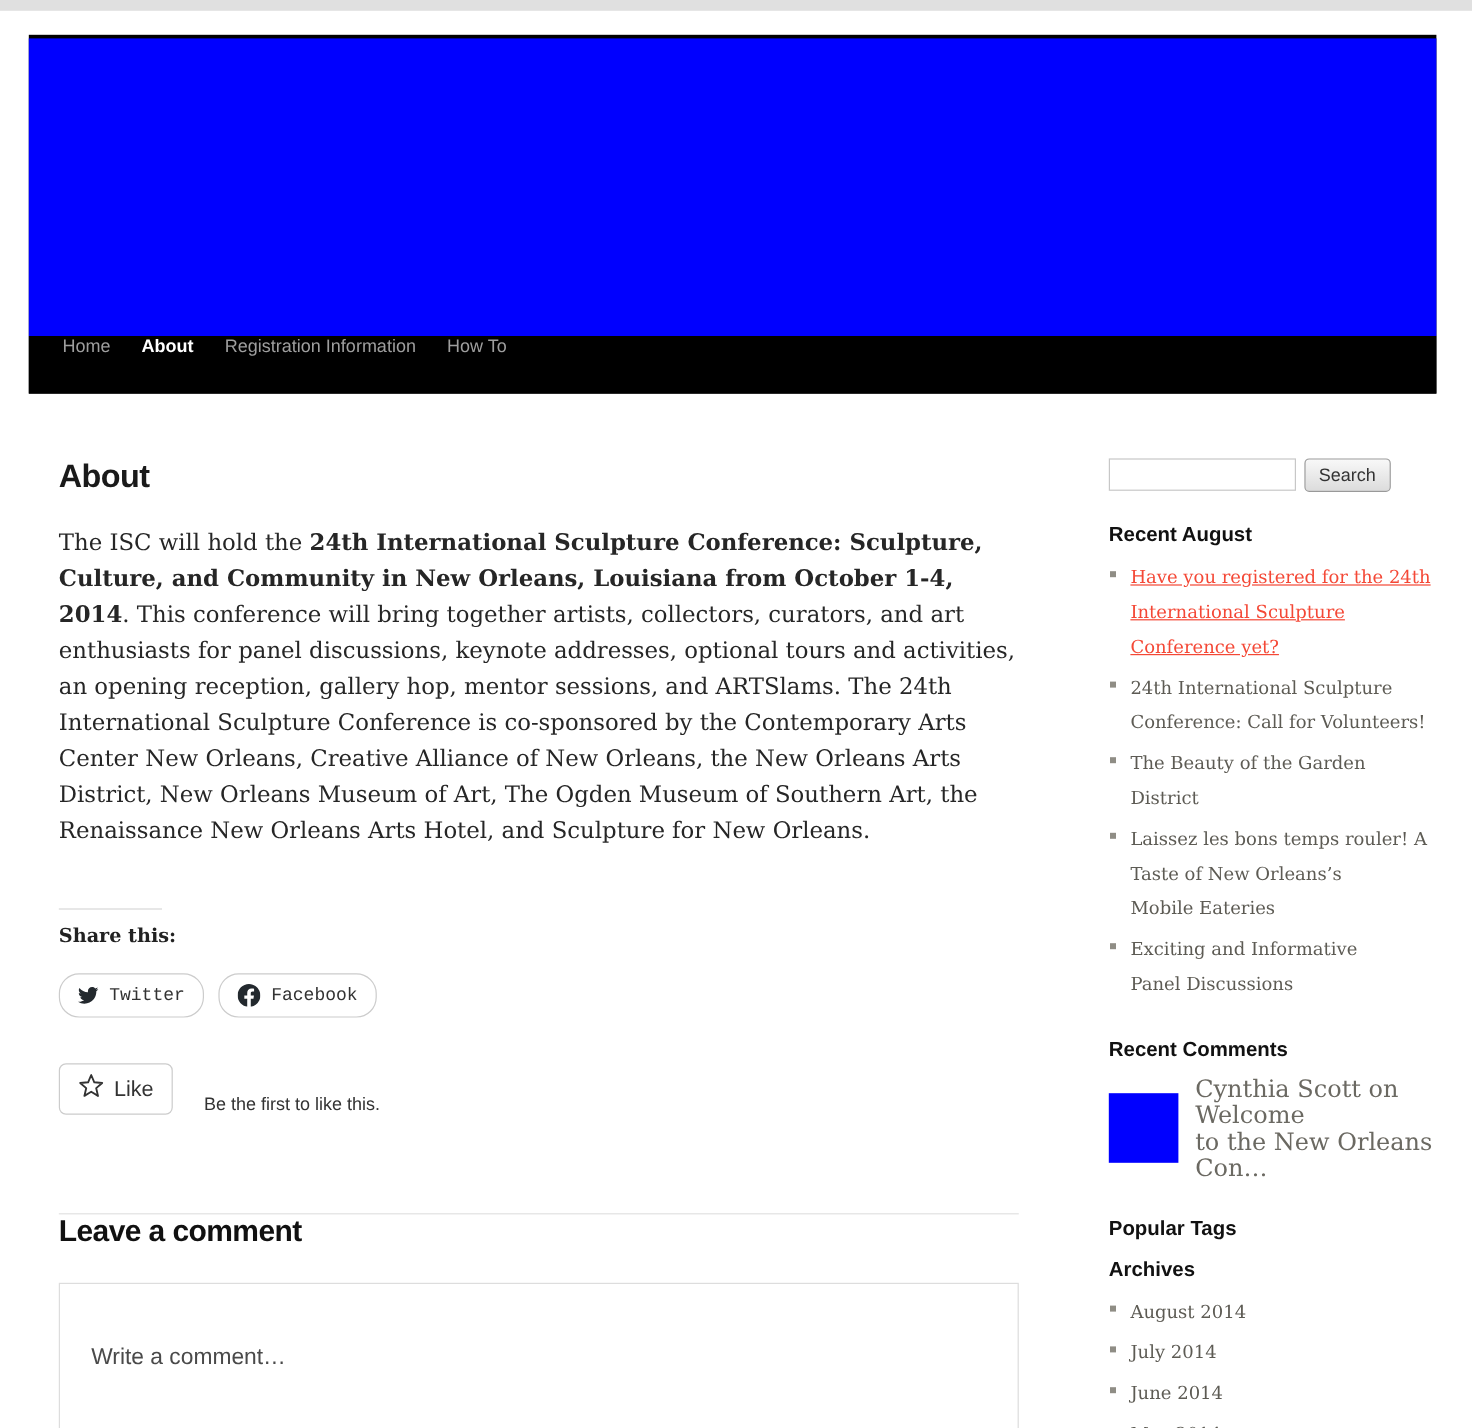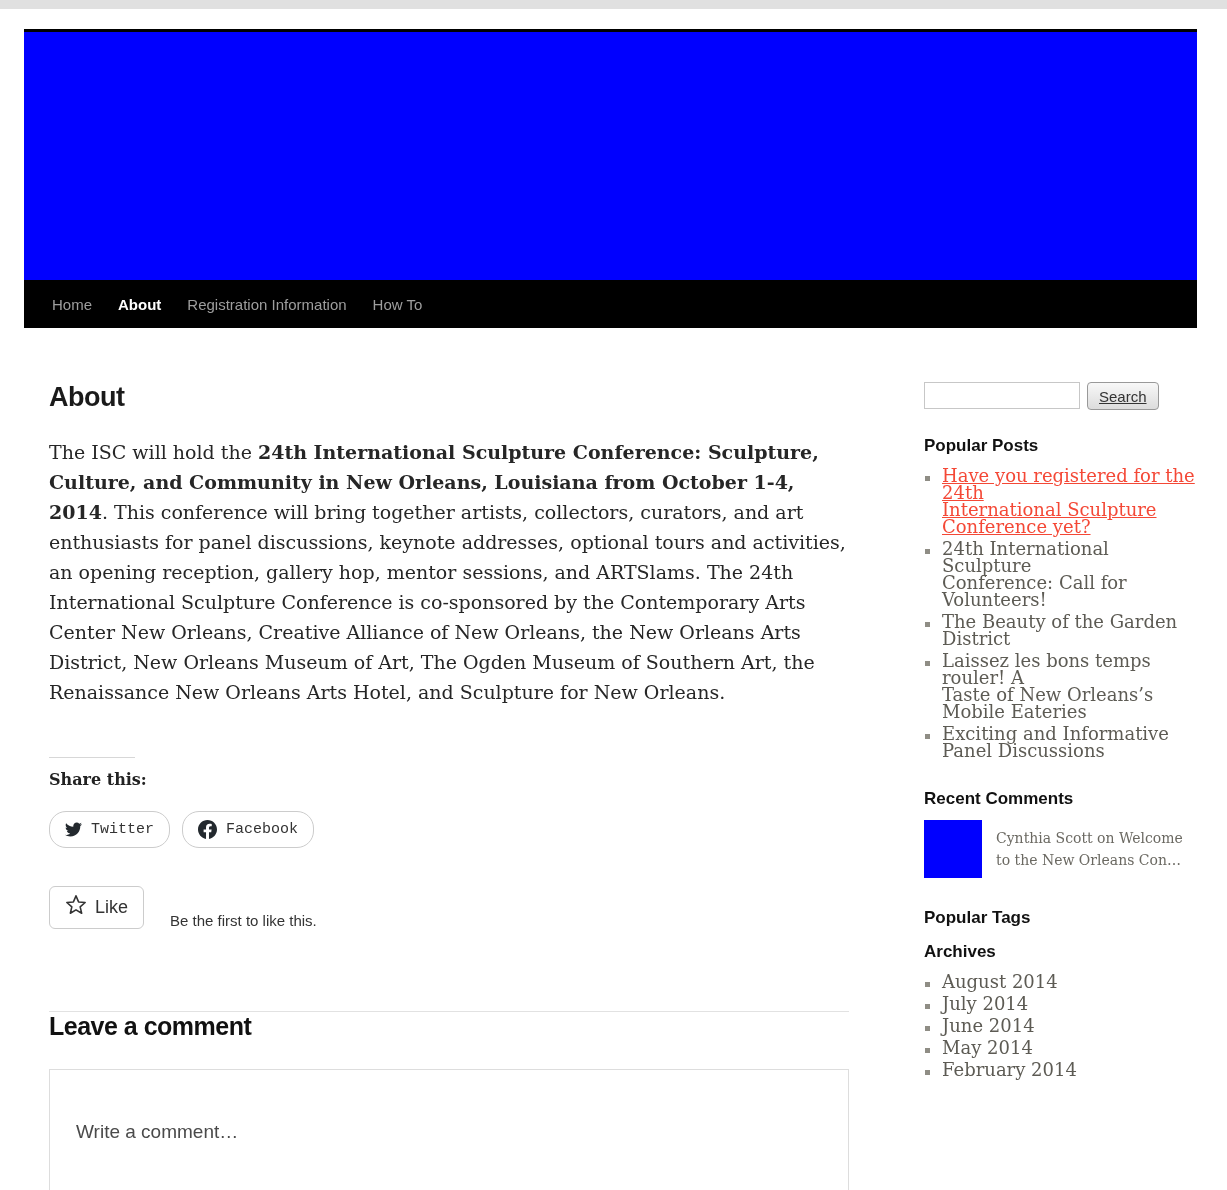--- a/index.html
+++ b/index.html
@@ -9,21 +9,21 @@
     font-family: "Liberation Sans", sans-serif;
     position: relative;
   }
   .top-strip { width: 1227px; height: 9px; background: #e0e0e0; }
   .container { width: 1173px; margin-left: 24px; }
 
   
   .site-header { margin-top: 20px; background: #000; padding-top: 3px; }
   .banner { height: 248px; background: #0000ff; }
   .main-nav {
-    height: 48px; display: flex; align-items: center;
+    height: 48px; display: flex; 
     padding-left: 28px; gap: 26px; background: #000;
   }
   .nav-item { color: #9e9e9e; font-size: 15px; cursor: pointer; }
   .nav-item.active { color: #ffffff; font-weight: bold; }
 
   
   .main-row { display: flex; padding-top: 54px; }
   .content { margin-left: 25px; width: 800px; }
   .sidebar { margin-left: 75px; width: 273px; }
 
@@ -69,40 +69,40 @@
   
   .search-row { display: flex; gap: 7px; align-items: flex-start; }
   .search-input {
     width: 156px; height: 27px; border: 1px solid #c7c7c7; background: #fff;
     padding: 0 6px; font-size: 14px;
   }
   .search-btn {
     height: 28px; padding: 0 11px; font-size: 15px; color: #333;
     border: 1px solid #999; border-radius: 4px;
     background: linear-gradient(#f8f8f8, #dcdcdc);
-    font-family: "Liberation Sans", sans-serif; cursor: pointer; text-decoration: underline;
+    font-family: "Liberation Sans", sans-serif; cursor: pointer;
   }
   .widget-title { font-size: 17px; font-weight: bold; color: #111; margin-top: 30px; margin-bottom: 11px; }
   .widget-title.first { margin-top: 26px; }
   .side-list { list-style: none; }
   .side-list li {
     position: relative; padding-left: 18px; margin-bottom: 5px;
-    font-family: "DejaVu Serif", serif; font-size: 18px; line-height: 17px;
+    font-family: "DejaVu Serif", serif; font-size: 15px; line-height: 29px;
     color: #5d5b54; white-space: pre-line;
   }
   .side-list li::before {
     content: ""; position: absolute; left: 1px; top: 9px;
     width: 5px; height: 5px; background: #8f8d85;
   }
   .side-list li.highlight { color: #f44836; text-decoration: underline; cursor: pointer; }
   .comment-widget-row { display: flex; align-items: center; }
   .comment-avatar { width: 58px; height: 58px; background: #0000ff; flex: 0 0 auto; }
   .comment-widget-text {
     margin-left: 14px; font-family: "DejaVu Serif", serif;
-    font-size: 14px; line-height: 22px; color: #6b6962; white-space: pre-line;
+    font-size: 20px; line-height: 22px; color: #6b6962; white-space: pre-line;
   }
 </style>
 </head>
 <body>
 
 <div class="top-strip"></div>
 
 <div class="container">
 
   <header class="site-header">
@@ -169,21 +169,21 @@
       </div>
     </main>
 
     <aside class="sidebar">
 
       <div class="search-row">
         <input class="search-input" type="text" value="" style="">
         <button class="search-btn">Search</button>
       </div>
 
-      <h3 class="widget-title first">Popular Posts</h3>
+      <h3 class="widget-title first">Recent August</h3>
       <ul class="side-list">
 
           <li class="highlight">Have you registered for the 24th
 International Sculpture
 Conference yet?</li>
 
           <li>24th International Sculpture
 Conference: Call for Volunteers!</li>
 
           <li>The Beauty of the Garden District</li>

